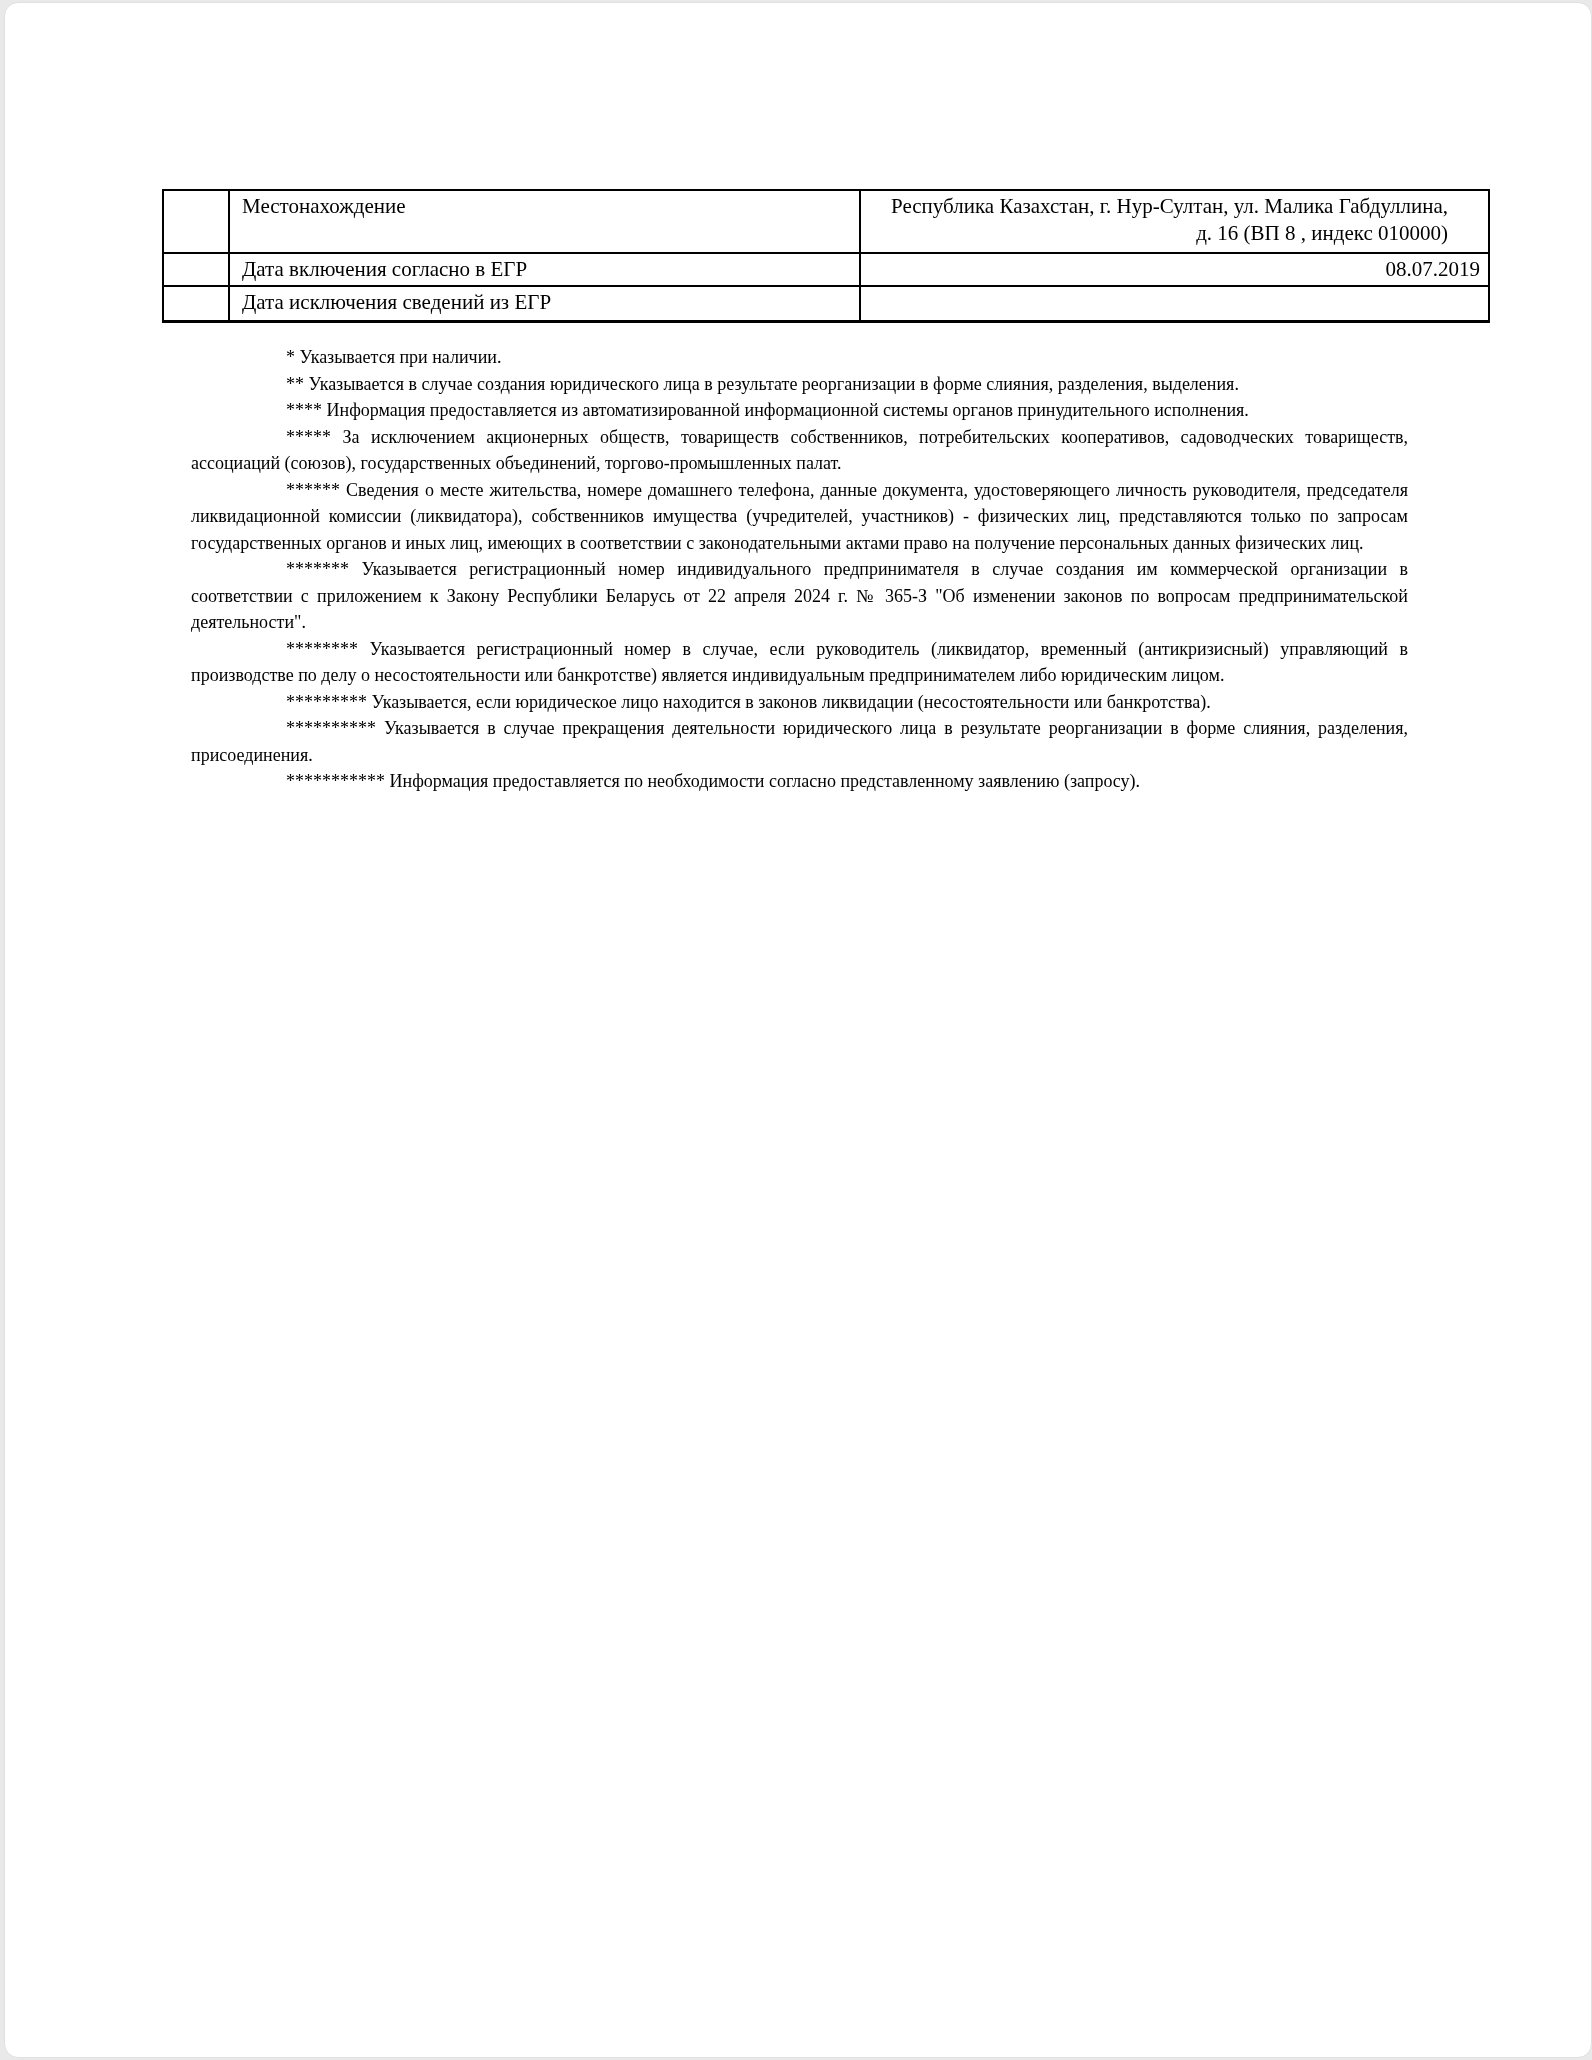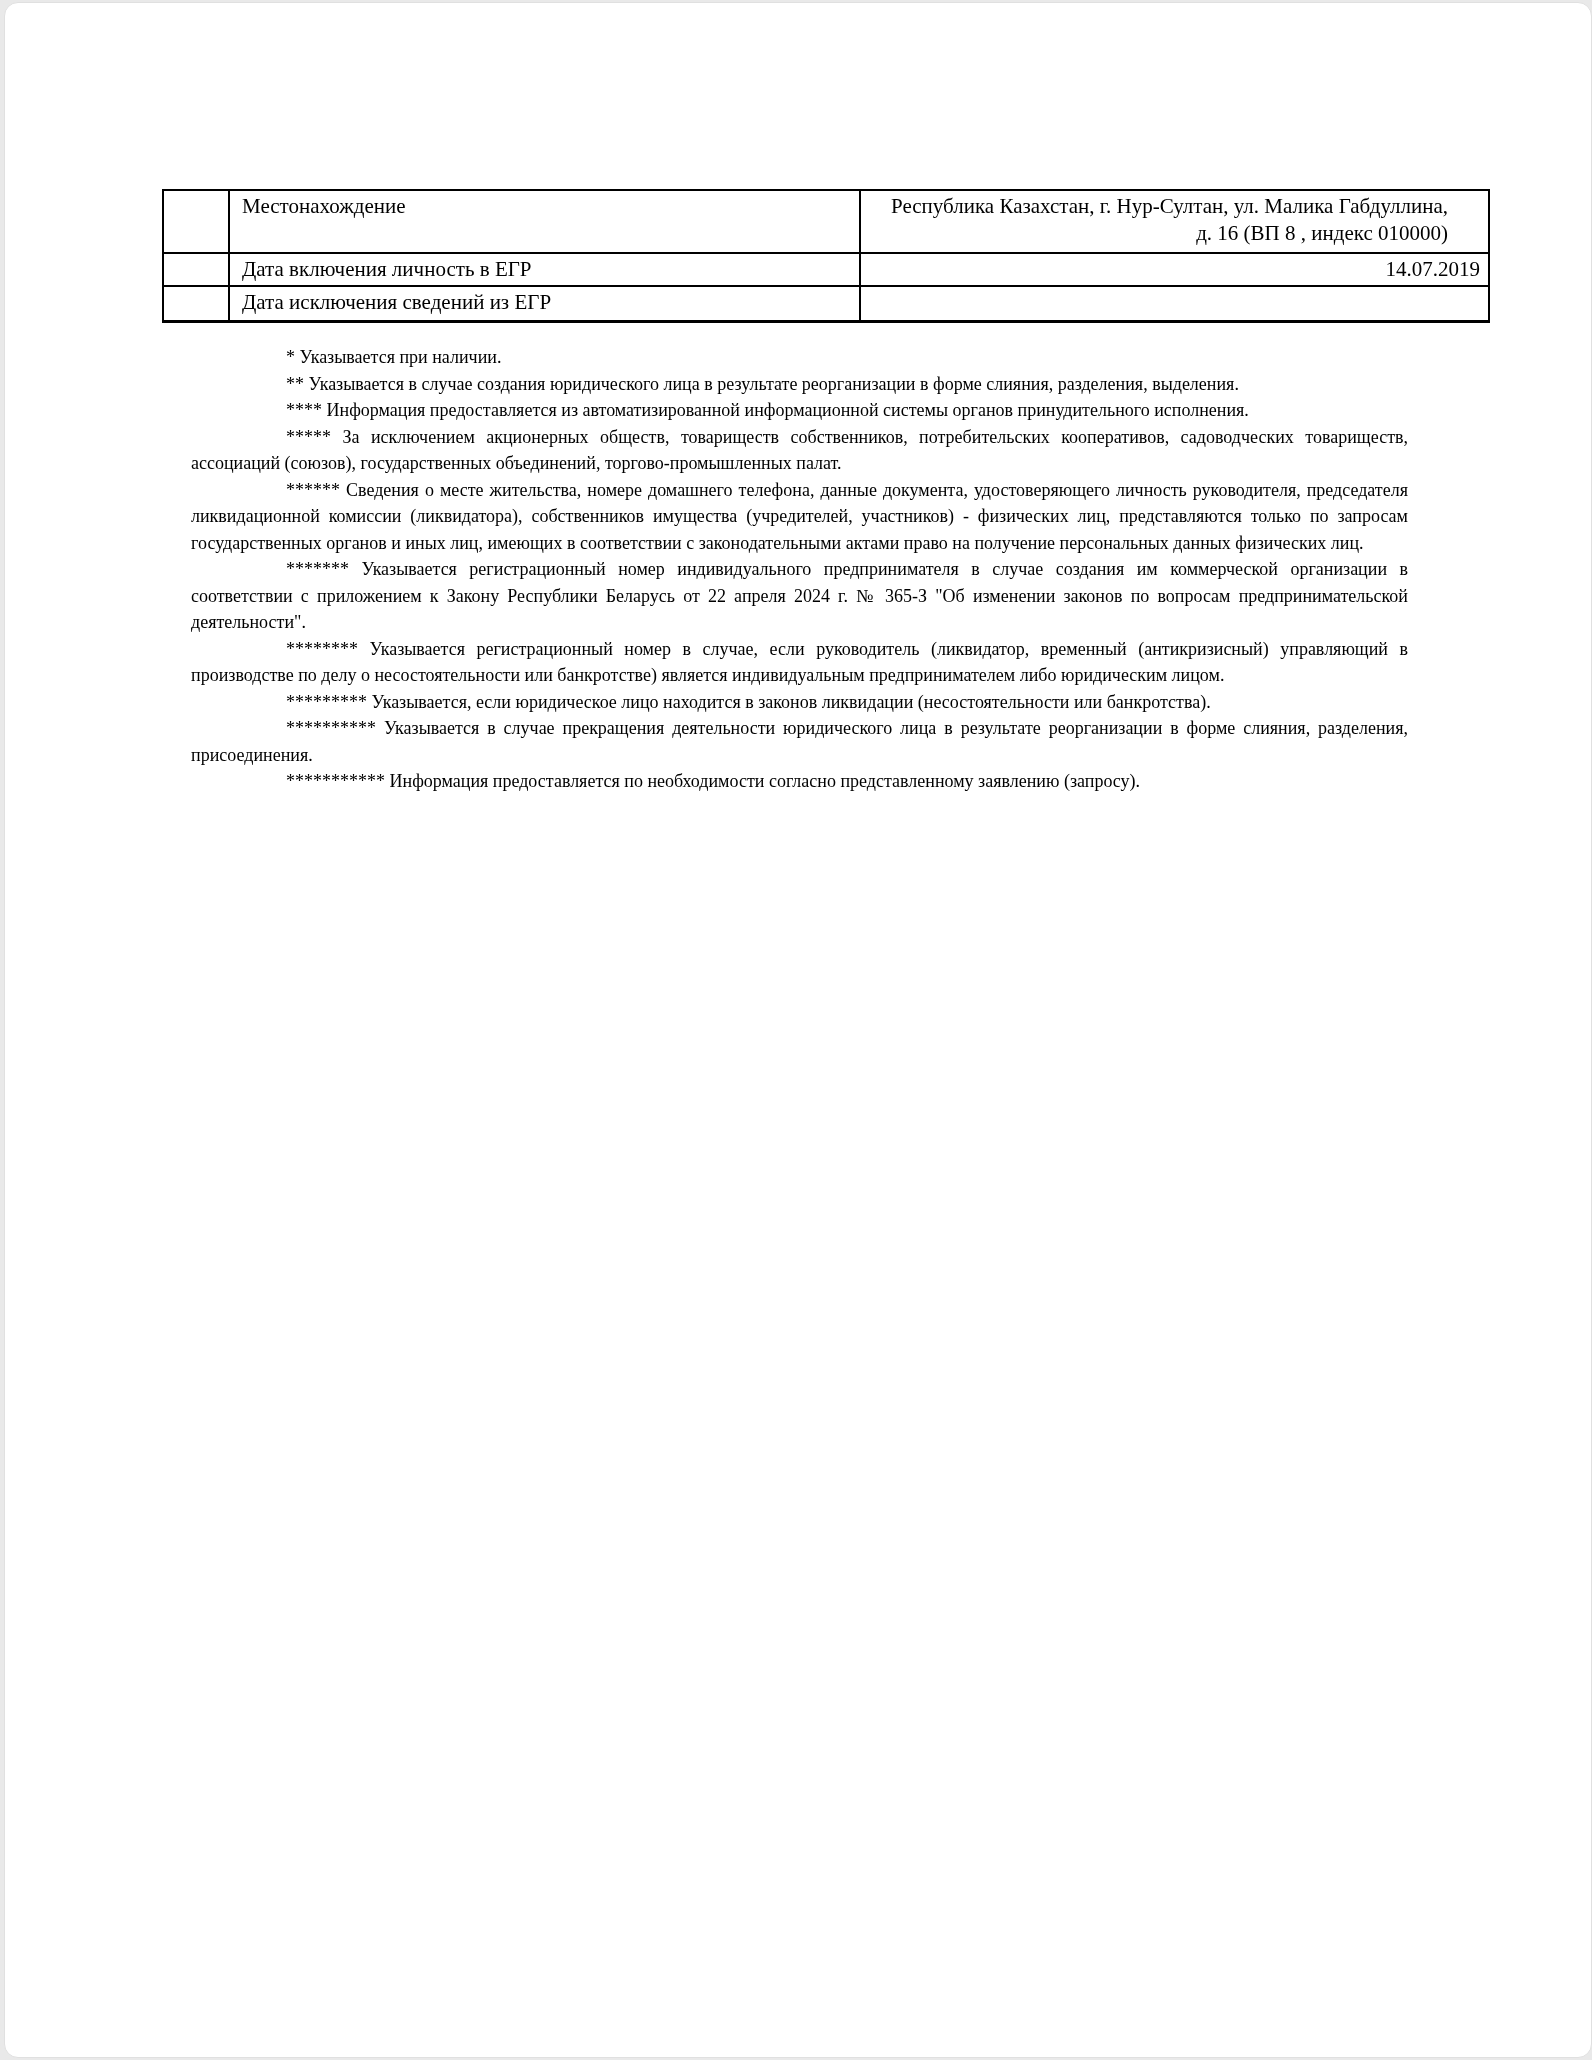--- a/index.html
+++ b/index.html
@@ -66,22 +66,22 @@
     <tbody>
       <tr class="row-1">
         <td class="cell-num"></td>
         <td class="cell-label">Местонахождение</td>
         <td class="cell-value">
           <div class="address-wrap">Республика Казахстан, г. Нур-Султан, ул. Малика Габдуллина, д. 16 (ВП 8 , индекс 010000)</div>
         </td>
       </tr>
       <tr class="row-2">
         <td class="cell-num"></td>
-        <td class="cell-label">Дата включения личность в ЕГР</td>
-        <td class="cell-value">14.07.2019</td>
+        <td class="cell-label">Дата включения согласно в ЕГР</td>
+        <td class="cell-value">08.07.2019</td>
       </tr>
       <tr class="row-3">
         <td class="cell-num"></td>
         <td class="cell-label">Дата исключения сведений из ЕГР</td>
         <td class="cell-value"></td>
       </tr>
     </tbody>
   </table>
 
   <div class="footnotes">

